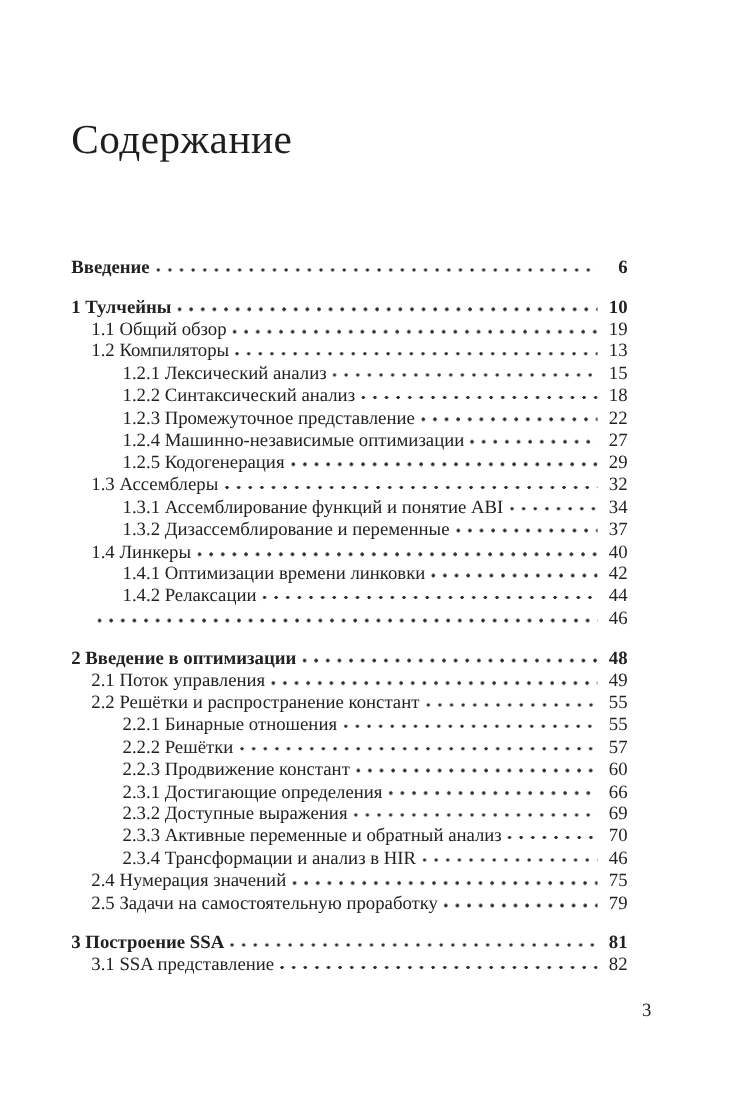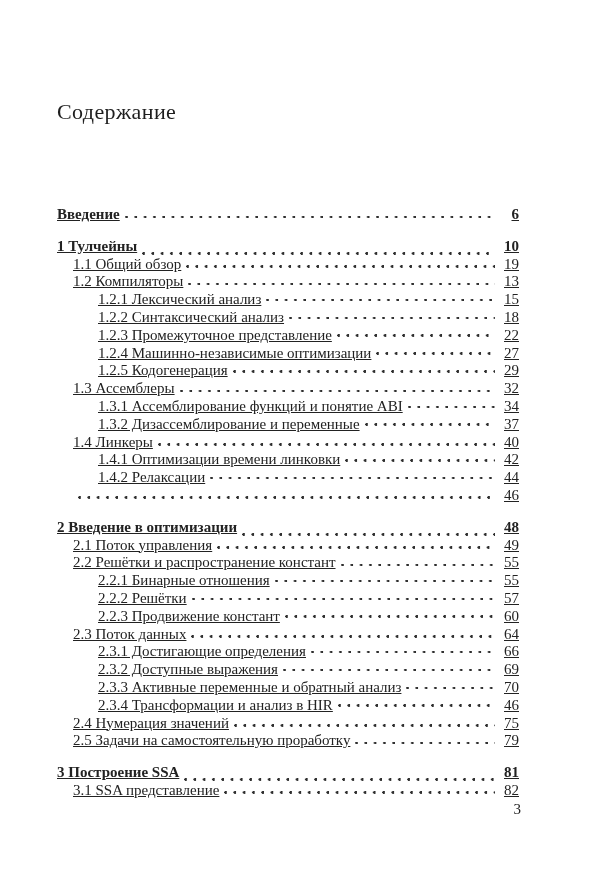--- a/index.html
+++ b/index.html
@@ -14,43 +14,42 @@
     background: #ffffff;
     font-family: "Liberation Serif", "DejaVu Serif", serif;
     color: #222222;
     overflow: hidden;
   }
   .title {
     position: absolute;
     left: 57px;
     top: 95px;
     margin: 0;
-    font-size: 22px;
+    font-size: 33px;
     line-height: 34px;
     font-weight: 400;
     letter-spacing: 0.4px;
     color: #1e1e1e;
   }
   .toc {
     position: absolute;
     left: 57px;
-    right: 81px;
+    right: 98px;
     top: 206px;
-    text-decoration: underline;
   }
   .row {
     display: flex;
     align-items: baseline;
     font-size: 15px;
     line-height: 17.8px;
     height: 17.8px;
   }
   .row.lvl1 { padding-left: 16px; }
   .row.lvl2 { padding-left: 41px; align-items: center; }
-  .row.gap  { margin-top: 14px; align-items: flex-end; }
+  .row.gap  { margin-top: 14px; }
   .row.bold { font-weight: 700; }
   .label {
     flex: 0 0 auto;
     white-space: nowrap;
   }
   .dots {
     flex: 1 1 auto;
     height: 4.5px;
     margin-left: 5px;
     margin-right: 1px;
@@ -203,25 +202,20 @@
     <span class="dots"></span>
     <span class="pg">57</span>
   </div>
 
   <div class="row lvl2">
     <span class="label">2.2.3 Продвижение констант</span>
     <span class="dots"></span>
     <span class="pg">60</span>
   </div>
 
-  <div class="row lvl1">
-    <span class="label">2.3 Поток данных</span>
-    <span class="dots"></span>
-    <span class="pg">64</span>
-  </div>
 
   <div class="row lvl2">
     <span class="label">2.3.1 Достигающие определения</span>
     <span class="dots"></span>
     <span class="pg">66</span>
   </div>
 
   <div class="row lvl2">
     <span class="label">2.3.2 Доступные выражения</span>
     <span class="dots"></span>

